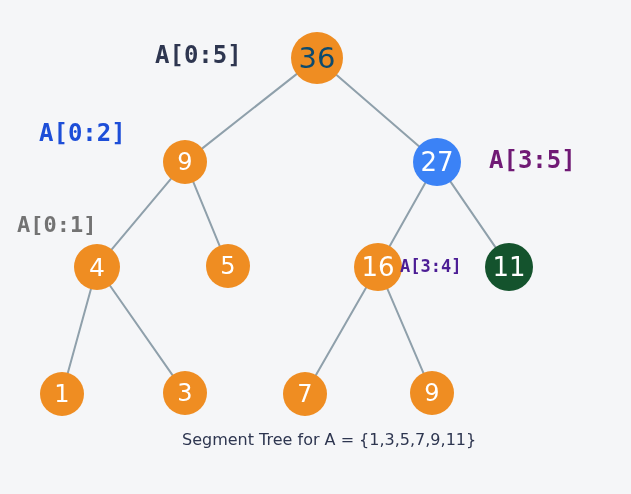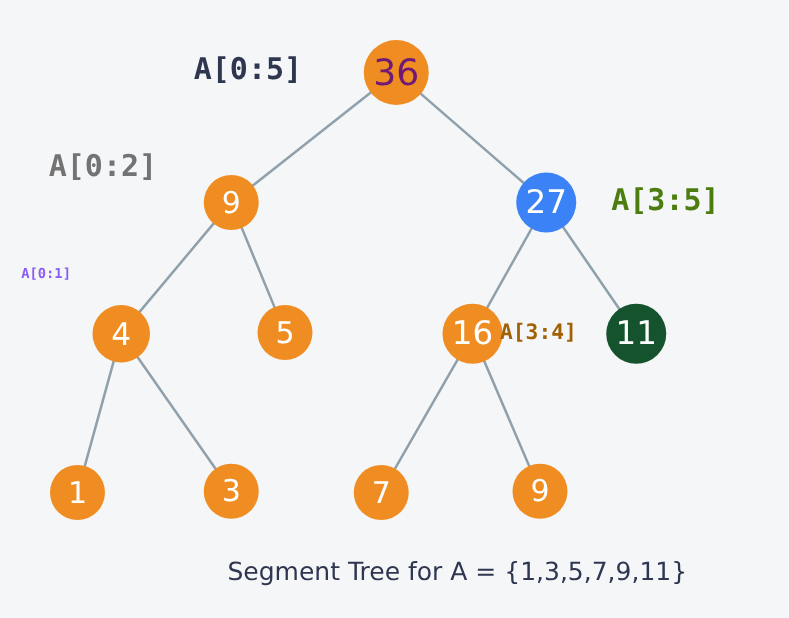--- a/index.html
+++ b/index.html
@@ -46,56 +46,55 @@
     font-family: "DejaVu Sans Mono", monospace;
     font-weight: 700;
     white-space: nowrap;
     letter-spacing: 0px;
     user-select: none;
   }
   .caption {
     position: absolute;
     color: #2e3650;
     font-family: "DejaVu Sans", sans-serif;
-    font-size: 20px;
+    font-size: 16px;
     white-space: nowrap;
     user-select: none;
-    margin-top: 15px;
   }
 </style>
 </head>
 <body style="background: rgb(245, 246, 248);">
 
 <div id="canvas" style="background: rgb(245, 246, 248);">
   <svg class="edges" viewBox="0 0 631 494">
       <line x1="298.14819986653913" y1="72.85293343848431" x2="200.70983344455072" y2="149.62255546792974" stroke="#8fa0ab" stroke-width="2" stroke-linecap="round"></line>
       <line x1="335.1365379869556" y1="73.71833292202821" x2="420.374840178624" y2="147.5915281548075" stroke="#8fa0ab" stroke-width="2" stroke-linecap="round"></line>
       <line x1="172.15328467153284" y1="177.32846715328466" x2="110.48905109489051" y2="250.90510948905109" stroke="#8fa0ab" stroke-width="2" stroke-linecap="round"></line>
       <line x1="192.64180328984764" y1="180.48250098009666" x2="220.35819671015236" y2="247.51749901990334" stroke="#8fa0ab" stroke-width="2" stroke-linecap="round"></line>
       <line x1="426.22292622377154" y1="181.17953807633876" x2="388.77707377622846" y2="247.82046192366124" stroke="#8fa0ab" stroke-width="2" stroke-linecap="round"></line>
       <line x1="449.44162382213364" y1="180.14403474061152" x2="496.55837617786636" y2="248.85596525938848" stroke="#8fa0ab" stroke-width="2" stroke-linecap="round"></line>
       <line x1="91.4205994291936" y1="287.24525349978325" x2="67.31371482933943" y2="374.71880619068264" stroke="#8fa0ab" stroke-width="2" stroke-linecap="round"></line>
       <line x1="109.02436138525103" y1="284.21669925615487" x2="173.54822725214188" y2="376.60314356556677" stroke="#8fa0ab" stroke-width="2" stroke-linecap="round"></line>
       <line x1="367.0364570964302" y1="286.0735609418269" x2="314.9668571850634" y2="376.6603991437937" stroke="#8fa0ab" stroke-width="2" stroke-linecap="round"></line>
       <line x1="386.6662245687417" y1="287.22119066039727" x2="424.1216140284167" y2="374.61709939963885" stroke="#8fa0ab" stroke-width="2" stroke-linecap="round"></line>
     </svg>
   <div id="nodes-layer">
-      <div class="node" style="left: 291px; top: 32px; width: 52px; height: 52px; background: rgb(239, 141, 34); color: #701a75; font-size: 29px;">36</div>
+      <div class="node" style="left: 291px; top: 32px; width: 52px; height: 52px; background: rgb(239, 141, 34); color: #0c4a6e; font-size: 29px;">36</div>
       <div class="node" style="left: 163px; top: 140px; width: 44px; height: 44px; background: rgb(239, 141, 34); color: rgb(255, 255, 255); font-size: 24px;">9</div>
       <div class="node" style="left: 413px; top: 138px; width: 48px; height: 48px; background: #3b82f6; color: rgb(255, 255, 255); font-size: 26px;">27</div>
       <div class="node" style="left: 74px; top: 244px; width: 46px; height: 46px; background: rgb(239, 141, 34); color: rgb(255, 255, 255); font-size: 25px;">4</div>
       <div class="node" style="left: 206px; top: 244px; width: 44px; height: 44px; background: rgb(239, 141, 34); color: rgb(255, 255, 255); font-size: 24px;">5</div>
       <div class="node" style="left: 354px; top: 243px; width: 48px; height: 48px; background: rgb(239, 141, 34); color: rgb(255, 255, 255); font-size: 26px;">16</div>
       <div class="node" style="left: 485px; top: 243px; width: 48px; height: 48px; background: #14532d; color: rgb(255, 255, 255); font-size: 26px;">11</div>
       <div class="node" style="left: 40px; top: 372px; width: 44px; height: 44px; background: rgb(239, 141, 34); color: rgb(255, 255, 255); font-size: 24px;">1</div>
       <div class="node" style="left: 163px; top: 371px; width: 44px; height: 44px; background: rgb(239, 141, 34); color: rgb(255, 255, 255); font-size: 24px;">3</div>
       <div class="node" style="left: 283px; top: 372px; width: 44px; height: 44px; background: rgb(239, 141, 34); color: rgb(255, 255, 255); font-size: 24px;">7</div>
       <div class="node" style="left: 410px; top: 371px; width: 44px; height: 44px; background: rgb(239, 141, 34); color: rgb(255, 255, 255); font-size: 24px;">9</div>
     </div>
   <div id="labels-layer">
       <div class="range-label" style="left: 155px; top: 41px; font-size: 24px; color: rgb(46, 54, 80);">A[0:5]</div>
-      <div class="range-label" style="left: 39px; top: 119px; font-size: 24px; color: #737373;">A[0:2]</div>
-      <div class="range-label" style="left: 489px; top: 146px; font-size: 24px; color: #4d7c0f;">A[3:5]</div>
-      <div class="range-label" style="left: 17px; top: 212px; font-size: 11px; color: #8b5cf6;">A[0:1]</div>
-      <div class="range-label" style="left: 400px; top: 256px; font-size: 17px; color: #a16207;">A[3:4]</div>
+      <div class="range-label" style="left: 39px; top: 119px; font-size: 24px; color: #1d4ed8;">A[0:2]</div>
+      <div class="range-label" style="left: 489px; top: 146px; font-size: 24px; color: #701a75;">A[3:5]</div>
+      <div class="range-label" style="left: 17px; top: 212px; font-size: 22px; color: #737373;">A[0:1]</div>
+      <div class="range-label" style="left: 400px; top: 256px; font-size: 17px; color: #4c1d95;">A[3:4]</div>
     </div>
   <div class="caption" style="left: 182px; top: 430px; color: rgb(46, 54, 80);">Segment Tree for A = {1,3,5,7,9,11}</div>
 </div>
 
 </body></html>

